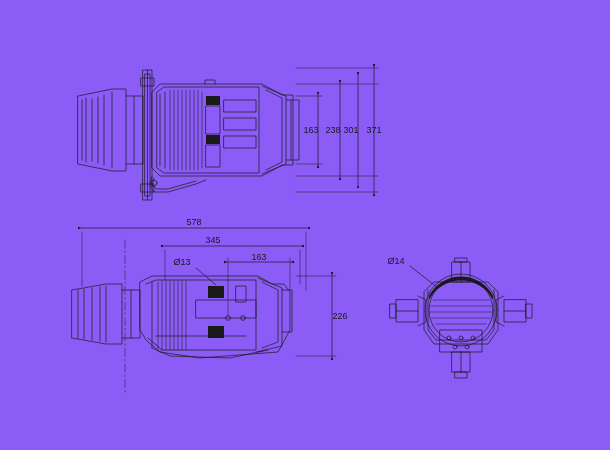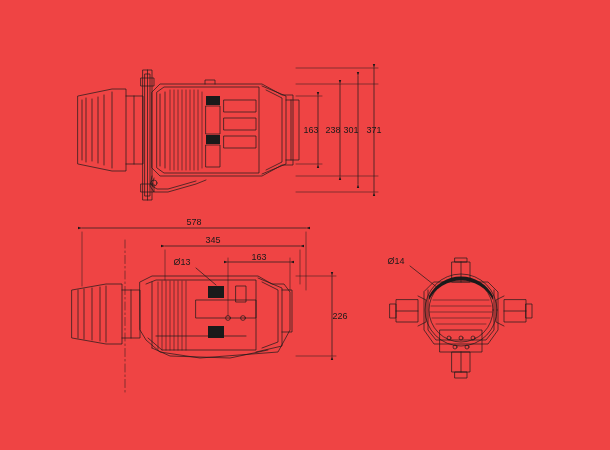--- a/index.html
+++ b/index.html
@@ -12,21 +12,21 @@
     height: 450px;
     position: relative;
     font-family: "Liberation Sans", sans-serif;
     overflow: hidden;
   }
   #sheet {
     position: absolute;
     left: 0; top: 0;
     width: 610px;
     height: 450px;
-    background: #ef4444;
+    background: #8b5cf6;
     text-align: center;
   }
   svg.drawing {
     position: absolute;
     left: 0; top: 0;
     width: 610px;
     height: 450px;
   }
   .dimtext {
     font-family: "Liberation Sans", sans-serif;

